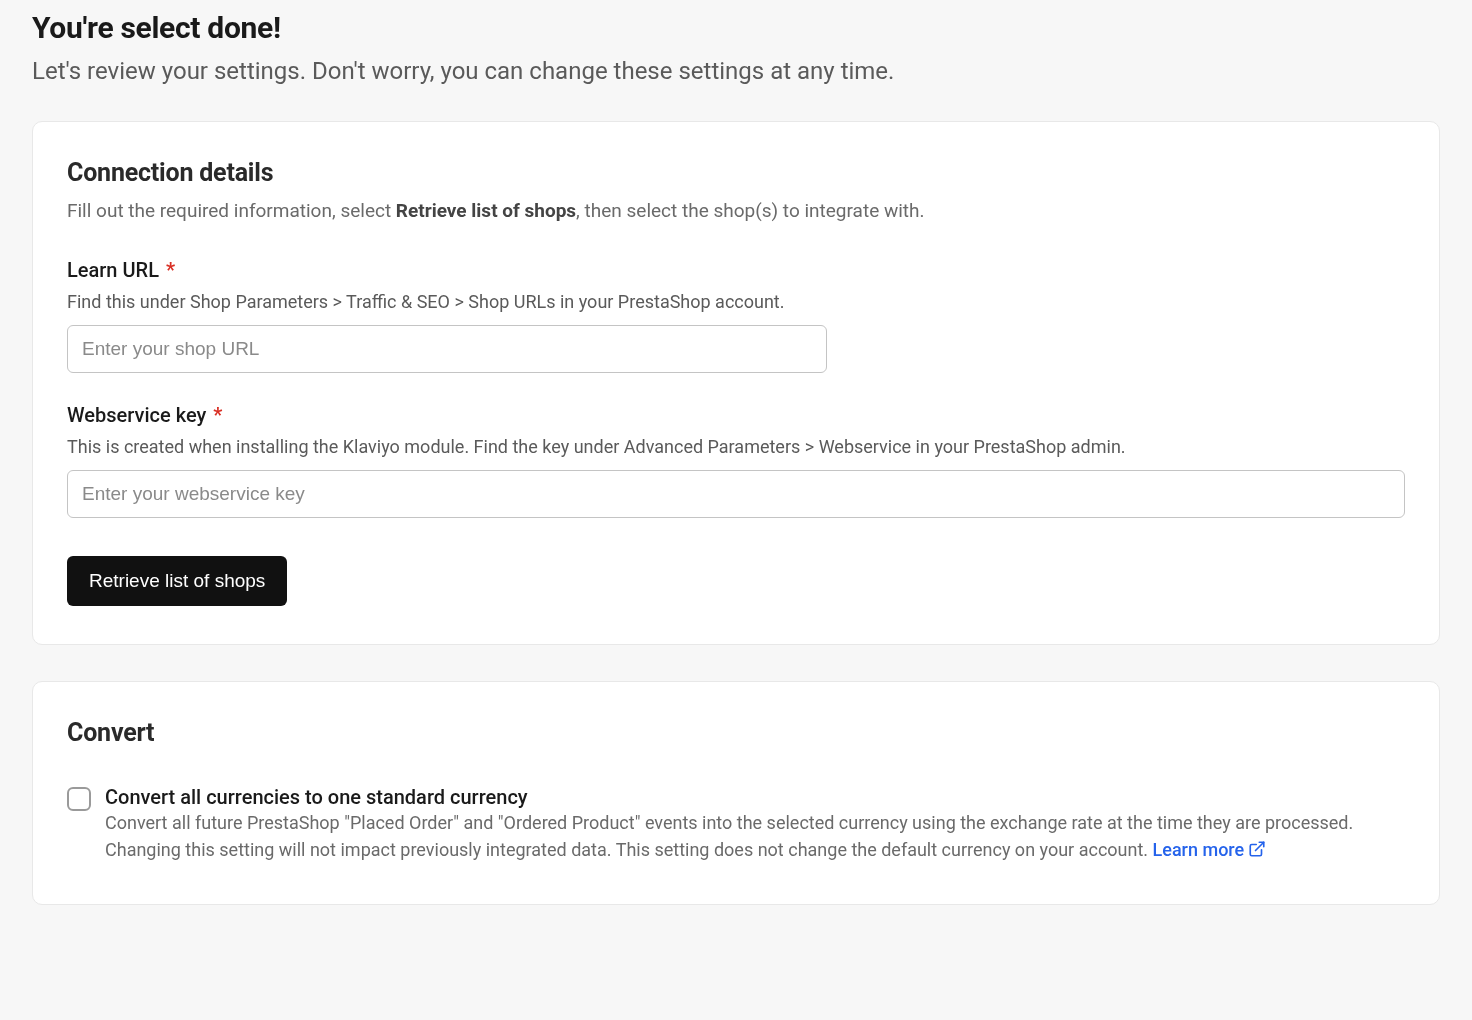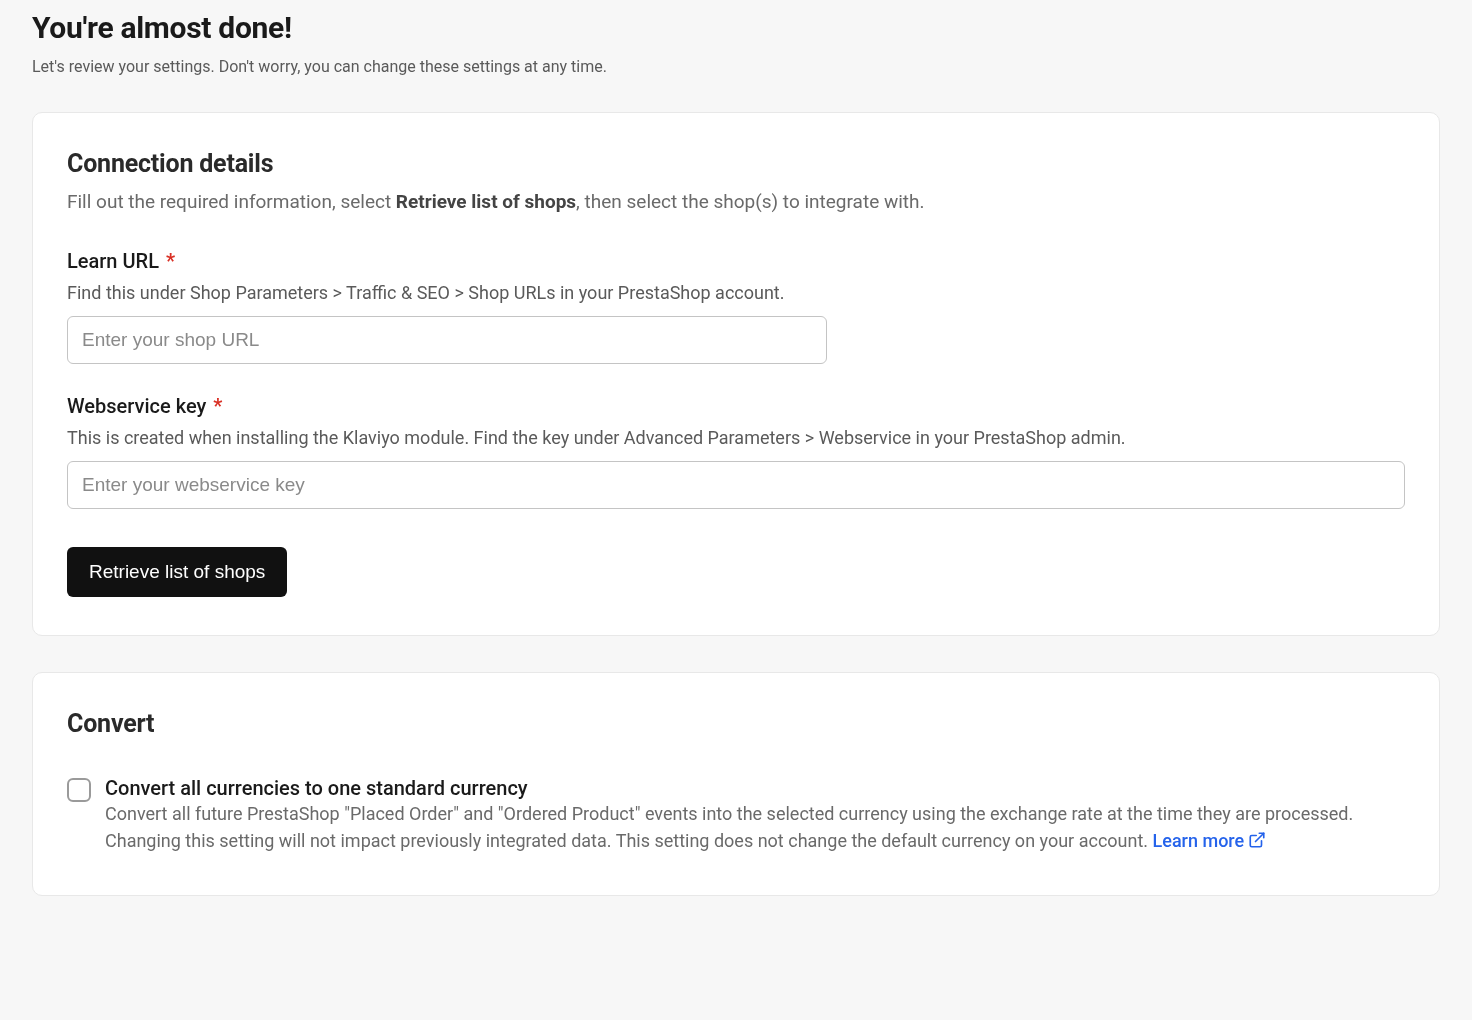--- a/index.html
+++ b/index.html
@@ -18,21 +18,21 @@
       padding: 10px 32px 40px 32px;
     }
     .page-title {
       font-size: 30px;
       font-weight: 700;
       color: #1a1a1a;
       margin-bottom: 12px;
       letter-spacing: -0.3px;
     }
     .page-subtitle {
-      font-size: 16px;
+      font-size: 24px;
       color: #5a5a5a;
       margin-bottom: 36px;
     }
     .card {
       background: #ffffff;
       border: 1px solid #e8e8e8;
       border-radius: 10px;
       padding: 36px 34px 38px 34px;
       margin-bottom: 36px;
     }
@@ -148,21 +148,21 @@
     .ext-icon {
       display: inline-block;
       vertical-align: -2px;
       margin-left: 4px;
     }
   </style>
 </head>
 <body>
 
 <div class="container">
-  <h1 class="page-title">You're almost done!</h1>
+  <h1 class="page-title">You're select done!</h1>
   <p class="page-subtitle">Let's review your settings. Don't worry, you can change these settings at any time.</p>
 
   <div class="card">
     <h2 class="section-title">Connection details</h2>
     <p class="section-desc">
       <span>Fill out the required information, select </span><b>Retrieve list of shops</b><span>, then select the shop(s) to integrate with.</span>
     </p>
 
     
     <div class="field">

